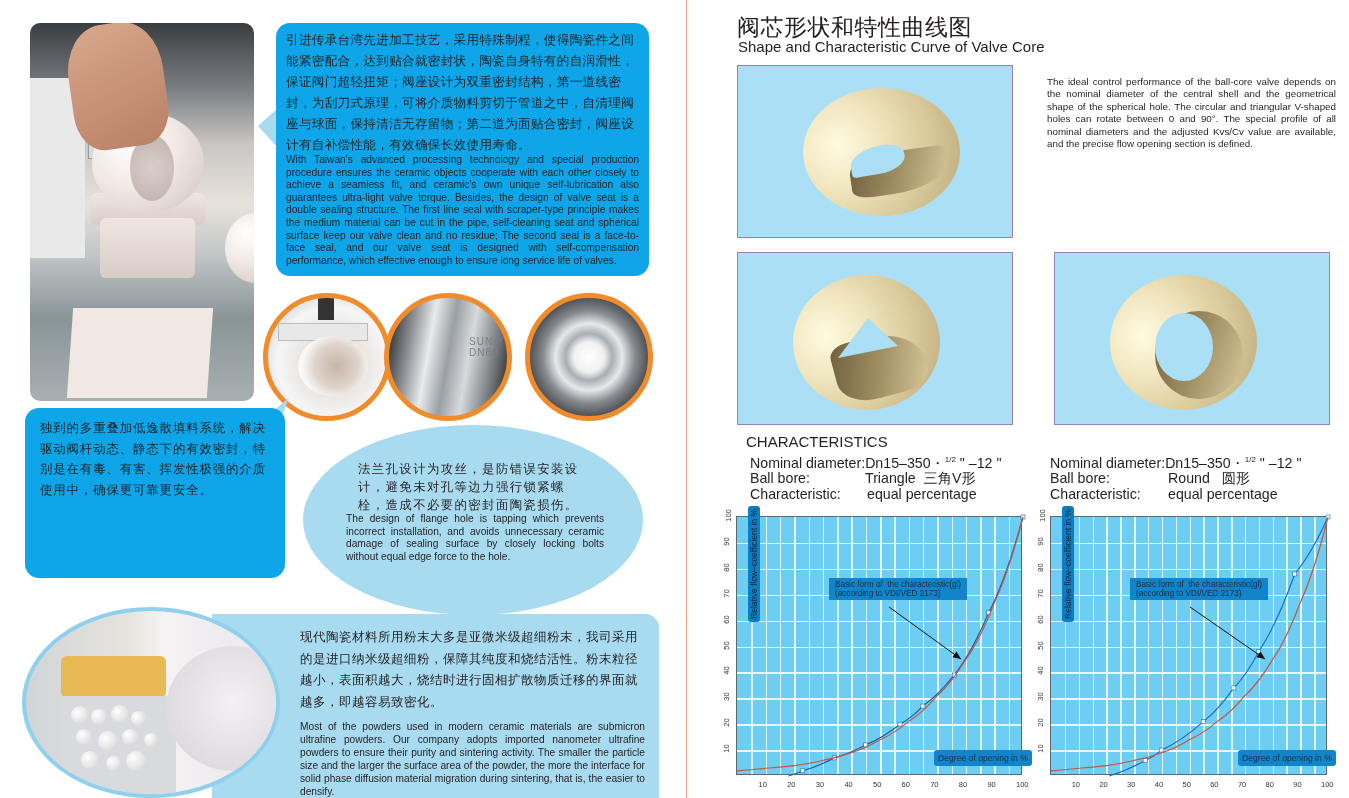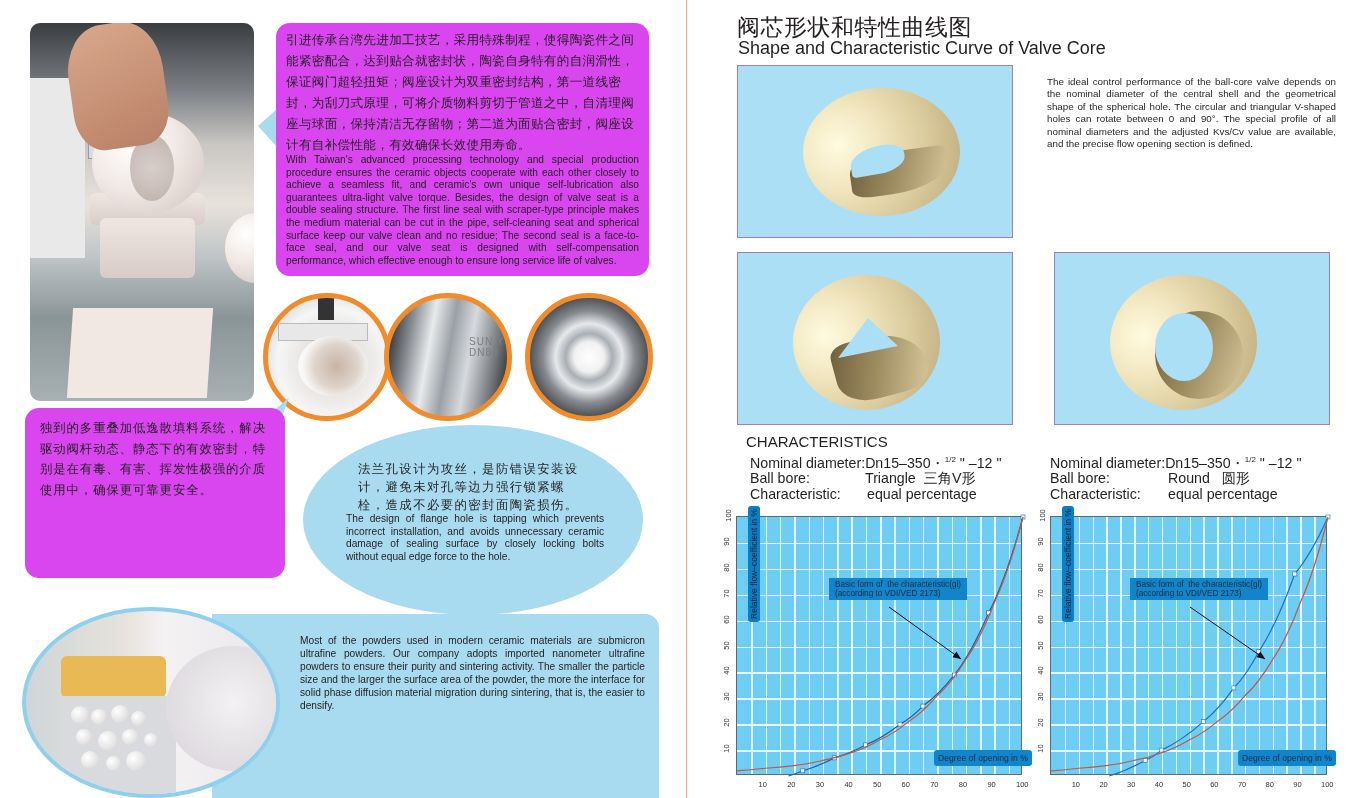--- a/index.html
+++ b/index.html
@@ -1,18 +1,18 @@
 <!DOCTYPE html>
 <html><head>
 <meta charset="utf-8">
 <style>
   *{box-sizing:border-box;margin:0;padding:0}
   body{width:1349px;height:798px;background:#fff;position:relative;overflow:hidden;font-family:"Liberation Sans",sans-serif;color:#231f20}
   .abs{position:absolute}
-  .bubble{background:#d946ef;border-radius:14px}
+  .bubble{background:#0ea5e9;border-radius:14px}
   .cn{font-family:"DejaVu Sans",sans-serif;font-size:12.6px;line-height:21px;color:#231f20;letter-spacing:0.3px}
   .en{font-family:"Liberation Sans",sans-serif;font-size:10.2px;line-height:12.6px;color:#231f20;text-align:justify}
   .divider{left:686px;top:0;width:1px;height:798px;background:#f2a58c}
   
   .photo-main{left:30px;top:23px;width:224px;height:378px;border-radius:10px;overflow:hidden;background:linear-gradient(180deg,#3a3d40 0%,#7d8186 18%,#c9c6c3 32%,#e8e2dc 48%,#bfc4c6 62%,#8a9598 78%,#a7b0b2 100%)}
   .ceram-ring{position:absolute;border-radius:50%;background:radial-gradient(circle at 35% 30%,#fff 0%,#f1e9e5 45%,#cfc3be 100%)}
   .ceram-hole{position:absolute;border-radius:50%;background:radial-gradient(circle at 50% 50%,#d9cfca 0%,#bdb1ab 100%)}
   .ceram-base{position:absolute;background:linear-gradient(180deg,#efe6e2,#d8ccc7);border-radius:6px}
   .hand{position:absolute;background:linear-gradient(160deg,#d9a88c,#b98066);border-radius:40% 40% 30% 30%}
   .plate{position:absolute;background:#f1e7e3;transform:skewX(-4deg)}
@@ -22,21 +22,21 @@
   .c1{left:263px;top:293px;background:radial-gradient(circle at 55% 55%,#c9b9ac 0%,#e9e6e3 35%,#f6f6f6 60%,#bfbfbf 100%)}
   .c2{left:384px;top:293px;background:linear-gradient(100deg,#1a1a1a 0%,#8b8f94 20%,#e8eaec 35%,#9aa0a5 50%,#d7dadd 65%,#707478 85%,#1c1c1c 100%)}
   .c3{left:525px;top:293px;background:radial-gradient(circle at 50% 50%,#ffffff 0%,#f1f1f1 18%,#a9aeb3 28%,#e6e8ea 40%,#878b90 55%,#303236 80%,#0c0c0c 100%)}
   .oval{left:303px;top:425px;width:340px;height:190px;border-radius:50%;background:#a8daf0}
   .powder{left:22px;top:607px;width:258px;height:191px;border-radius:50%;border:4px solid #8fd0ec;overflow:hidden;background:linear-gradient(90deg,#cfd5d8 0%,#e7e3dc 40%,#f4f2f3 55%,#e9e7ea 100%)}
   .jar-lid{position:absolute;left:35px;top:45px;width:105px;height:42px;background:#e9b955;border-radius:6px}
   .bead{position:absolute;border-radius:50%;background:radial-gradient(circle at 35% 35%,#fff,#e4e2e2 60%,#c9c6c7)}
   .dish{position:absolute;left:140px;top:35px;width:135px;height:125px;border-radius:50%;background:radial-gradient(circle at 50% 45%,#f3f1f4,#dcd8dd 80%,#b8b1a9)}
   
   .title-cn{left:737px;top:12px;font-family:"DejaVu Sans",sans-serif;font-size:23px;color:#231f20;letter-spacing:0.5px}
-  .title-en{left:738px;top:38px;font-size:18px;color:#231f20}
+  .title-en{left:738px;top:38px;font-size:15px;color:#231f20}
   .ballframe{position:absolute;background:#aadff6;border:1.5px solid #9b7fbf}
   .ball{position:absolute;border-radius:50%;background:radial-gradient(circle at 22% 45%,#fffbe0 0%,#f1e6bf 30%,#d9c99a 65%,#b8a678 100%)}
   .ballhole{position:absolute;background:#aadff6}
   .ballinner{position:absolute;background:linear-gradient(110deg,#6e5f3d 0%,#9c8a5f 45%,#d8c89a 100%)}
   .char-text{font-size:14.2px;line-height:15.5px;color:#231f20;white-space:pre}
   .chart{position:absolute;background:#6dcdf3;border:1px solid #5a6a74}
   .gridv,.gridh{position:absolute;background:#e8f6fd}
   .gridv{width:1.5px;top:0;bottom:0}
   .gridh{height:1.5px;left:0;right:0}
   .ytick{position:absolute;font-size:7.5px;color:#333;transform:rotate(-90deg);transform-origin:center}
@@ -101,20 +101,21 @@
   <div class="bead" style="left:50px;top:118px;width:16px;height:16px"></div>
   <div class="bead" style="left:72px;top:120px;width:20px;height:20px"></div>
   <div class="bead" style="left:96px;top:118px;width:16px;height:16px"></div>
   <div class="bead" style="left:118px;top:122px;width:14px;height:14px"></div>
   <div class="bead" style="left:55px;top:140px;width:18px;height:18px"></div>
   <div class="bead" style="left:80px;top:145px;width:15px;height:15px"></div>
   <div class="bead" style="left:100px;top:140px;width:20px;height:20px"></div>
   <div class="dish"></div>
 </div>
 <div class="abs" style="left:300px;top:626px;width:345px">
+  <div class="cn" style="font-size:12.5px;line-height:21.5px;letter-spacing:0.5px">现代陶瓷材料所用粉末大多是亚微米级超细粉末，我司采用的是进口纳米级超细粉，保障其纯度和烧结活性。粉末粒径越小，表面积越大，烧结时进行固相扩散物质迁移的界面就越多，即越容易致密化。</div>
   <div class="en" style="margin-top:8px;line-height:13px">Most of the powders used in modern ceramic materials are submicron ultrafine powders. Our company adopts imported nanometer ultrafine powders to ensure their purity and sintering activity. The smaller the particle size and the larger the surface area of the powder, the more the interface for solid phase diffusion material migration during sintering, that is, the easier to densify.</div>
 </div>
 
 <div class="abs title-cn">阀芯形状和特性曲线图</div>
 <div class="abs title-en">Shape and Characteristic Curve of Valve Core</div>
 
 <div class="ballframe" style="left:737px;top:65px;width:276px;height:173px">
   <div class="ball" style="left:65px;top:22px;width:157px;height:128px"></div>
   <div class="ballinner" style="left:112px;top:85px;width:98px;height:42px;border-radius:40% 10% 60% 20%;transform:rotate(-8deg)"></div>
   <div class="ballhole" style="left:112px;top:80px;width:55px;height:28px;border-radius:60% 40% 50% 10%;transform:rotate(-10deg)"></div>

